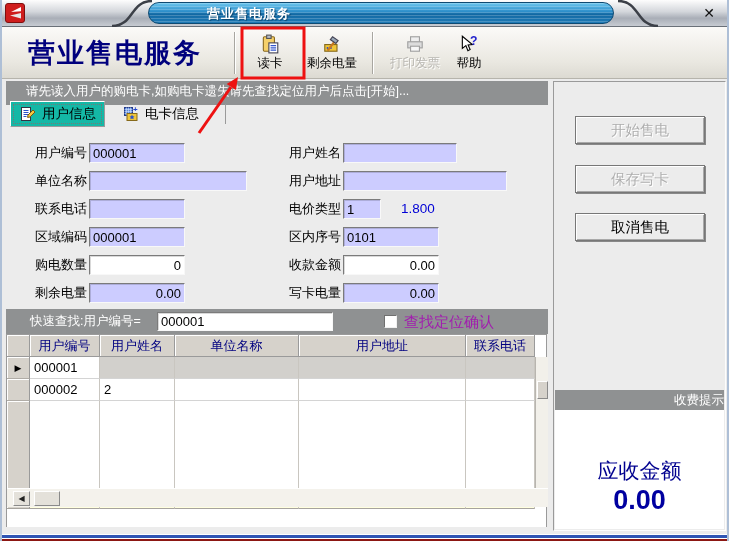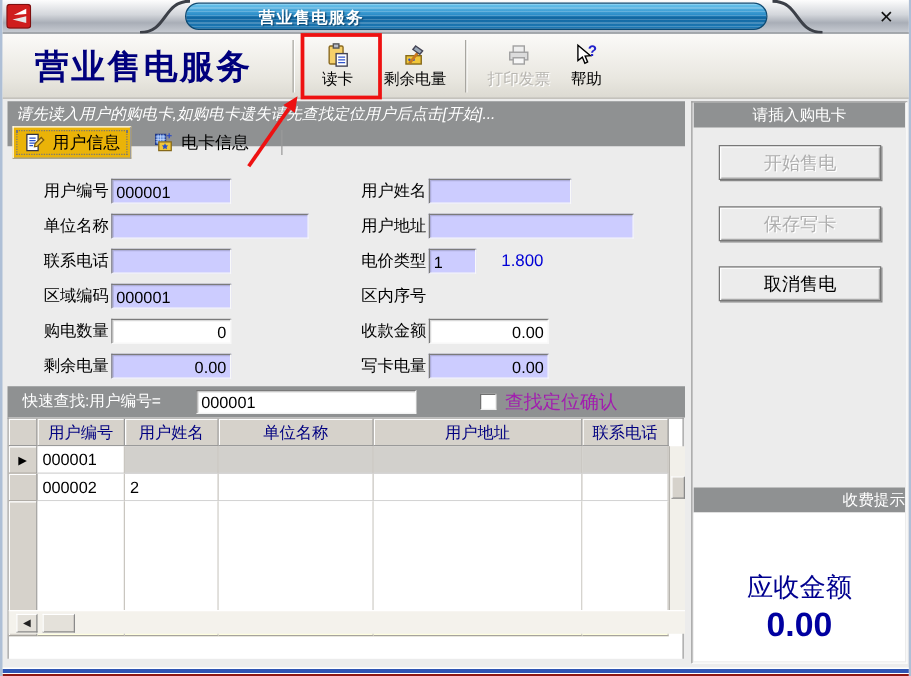--- a/index.html
+++ b/index.html
@@ -49,50 +49,50 @@
     font-family: inherit; font-size: 12.5px; color: #000; padding: 1px 2px;
   }
   .tbtn .ticon { width: 20px; height: 20px; display: block; }
   .tbtn.disabled { color: #b9b7b2; text-shadow: 1px 1px 0 #fff; }
   .w56{width:56px}.w68{width:68px}.w70{width:70px}.w36{width:38px}
   
   .bar {
     position: absolute; background: #8f9192; color: #fff; font-size: 12.5px;
     line-height: 20px; overflow: hidden; white-space: nowrap;
   }
-  .instruction-bar { left: 4px; top: 81px; width: 542px; height: 36px; padding-left: 7px; font-style: italic; }
+  .instruction-bar { left: 4px; top: 81px; width: 542px; height: 24px; padding-left: 20px; }
   
   .tabbar { position: absolute; left: 4px; top: 101px; width: 542px; height: 26px; }
   .tab {
     position: absolute; top: 0; height: 26px; display: flex; align-items: center; gap: 5px;
     font-size: 13.5px; color: #000; padding: 0 8px;
   }
   .tab.active {
-    left: 4px; background: #eab308;
+    left: 4px; background: #14b8a6;
     border: 1px solid #9a9a9a; border-top-color: #fff; border-left-color: #fff;
     outline: 1px dotted #777; outline-offset: -4px;
   }
   .tab.plain { left: 108px; }
   .tab .ticon { width: 18px; height: 18px; }
   .tab-after-sep { position: absolute; left: 219px; top: 3px; height: 20px; border-left: 1px solid #9a9a9a; }
   
   .flabel {
     position: absolute; width: 63px; font-size: 13px; color: #000;
     line-height: 20px; text-align: right; white-space: nowrap; overflow: hidden;
   }
   .inp {
     position: absolute; height: 20px; font-family: inherit; font-size: 13px; color: #000;
     border: 1px solid; border-color: #7b7b7b #f8f8f8 #f8f8f8 #7b7b7b;
     box-shadow: inset 1px 1px 0 rgba(0,0,0,0.15); padding: 0 3px; background: #fff;
   }
   .lav { background: #ccccff; }
   .num { text-align: right; }
   .rate { position: absolute; font-size: 13.5px; color: #0000d6; line-height: 20px; }
   
-  .quickfind { left: 4px; top: 309px; width: 542px; height: 25px; line-height: 25px; padding-left: 12px; }
+  .quickfind { left: 4px; top: 309px; width: 542px; height: 25px; line-height: 25px; padding-left: 24px; }
   .qf-input { left: 155px; top: 312px; width: 176px; height: 19px; }
   .cb {
     position: absolute; left: 382px; top: 315px; width: 13px; height: 13px; background: #fff;
     border: 1px solid; border-color: #707070 #f0f0f0 #f0f0f0 #707070;
   }
   .cb-label { position: absolute; left: 402px; top: 309px; color: #a21caf; font-size: 15px; line-height: 25px; }
   
   .grid {
     position: absolute; left: 4px; top: 334px; width: 541px; height: 193px;
     background: #fff; border: 1px solid #9a9a9a; border-bottom: none;
@@ -260,20 +260,21 @@
 
   <span class="flabel" style="left:22px;top:199px">联系电话</span>
   <input class="inp lav" style="left: 87px; top: 199px; width: 96px;" value="">
   <span class="flabel" style="left:276px;top:199px">电价类型</span>
   <input class="inp lav" style="left: 341px; top: 199px; width: 38px;" value="1">
   <span class="rate" style="left:399px;top:199px">1.800</span>
 
   <span class="flabel" style="left:22px;top:227px">区域编码</span>
   <input class="inp lav" style="left: 87px; top: 227px; width: 96px;" value="000001">
   <span class="flabel" style="left:276px;top:227px">区内序号</span>
+  <input class="inp lav" style="left: 341px; top: 227px; width: 96px;" value="0101">
 
   <span class="flabel" style="left:22px;top:255px">购电数量</span>
   <input class="inp num" style="left: 87px; top: 255px; width: 96px;" value="0">
   <span class="flabel" style="left:276px;top:255px">收款金额</span>
   <input class="inp num" style="left: 341px; top: 255px; width: 96px;" value="0.00">
 
   <span class="flabel" style="left:22px;top:283px">剩余电量</span>
   <input class="inp lav num" style="left: 87px; top: 283px; width: 96px;" value="0.00">
   <span class="flabel" style="left:276px;top:283px">写卡电量</span>
   <input class="inp lav num" style="left: 341px; top: 283px; width: 96px;" value="0.00">
@@ -331,21 +332,20 @@
     <div class="vscroll">
       <div class="vthumb"></div>
     </div>
     <div class="hscroll">
       <div class="hs-btn">◀</div>
       <div class="hs-thumb"></div>
     </div>
   </div>
 
   <div class="side-panel">
-    <div class="bar sp-header">请插入购电卡</div>
     <button class="sp-btn disabled" style="top:83px">保存写卡</button>
     <button class="sp-btn disabled" style="top:34px">开始售电</button>
     <button class="sp-btn" style="top:131px">取消售电</button>
     <div class="bar fee-header">收费提示</div>
     <div class="fee-area">
       <div class="fee-label">应收金额</div>
       <div class="fee-value">0.00</div>
       <div class="fee-label">找零金额</div>
       <div class="fee-value">0.00</div>
     </div>

